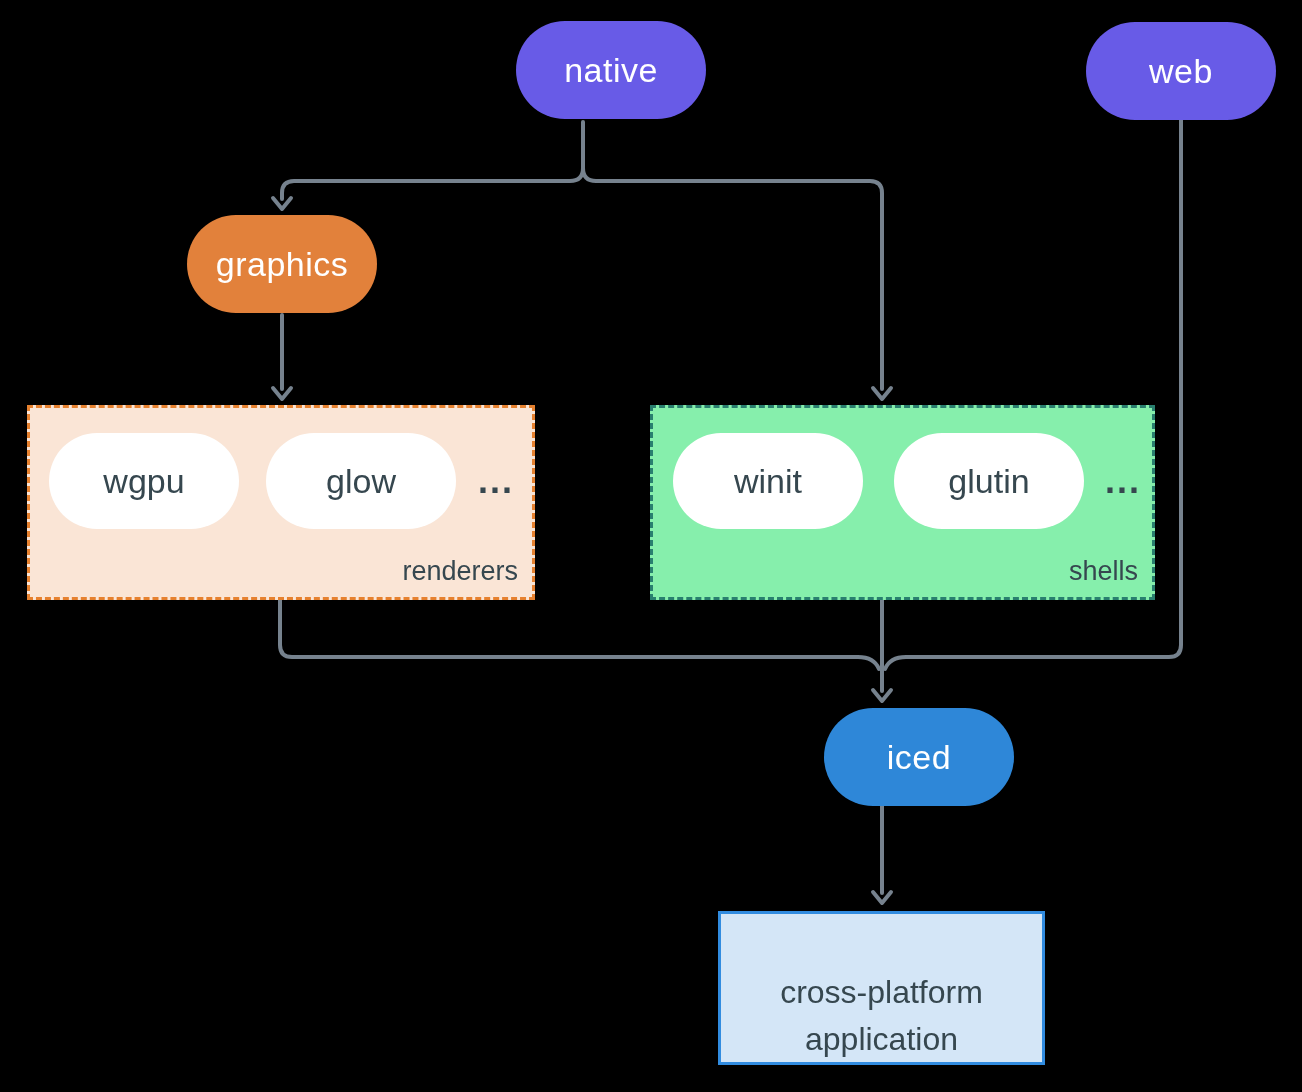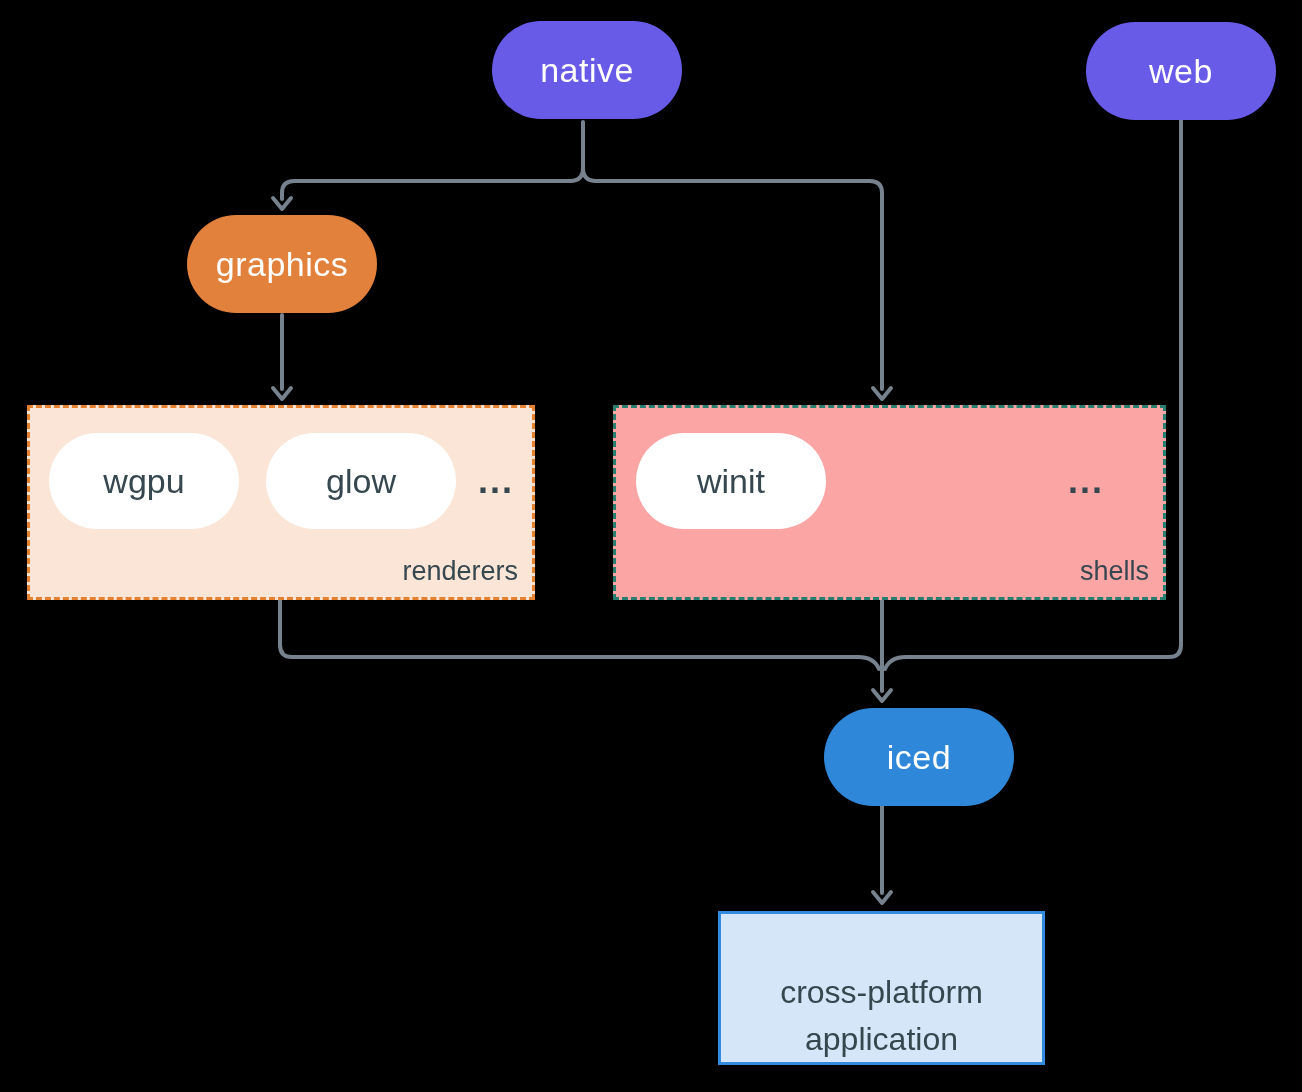--- a/index.html
+++ b/index.html
@@ -46,25 +46,24 @@
     border-width: 3px;
     border-style: dashed;
     z-index: 2;
   }
   .group-box.renderers {
     left: 27px; top: 405px;
     background: #FAE5D6;
     border-color: #E6812F;
   }
   .group-box.shells {
-    left: 613px; top: 405px;
+    left: 650px; top: 405px;
     width: 499px;
-    background: #fca5a5;
+    background: #86efac;
     border-color: #297F6F;
-    padding-left: 48px;
   }
   .white-pill {
     position: absolute;
     width: 190px;
     height: 96px;
     border-radius: 48px;
     background: #ffffff;
     display: flex;
     align-items: center;
     justify-content: center;
@@ -125,21 +124,21 @@
 
     <path d="M 1181 120 L 1181 645 Q 1181 657 1169 657 L 906 657 Q 890 657 885 669"></path>
 
     <path d="M 882 598 L 882 691"></path>
     <path d="M 873 690 L 882 701 L 891 690"></path>
 
     <path d="M 882 806 L 882 893"></path>
     <path d="M 873 892 L 882 903 L 891 892"></path>
   </svg>
 
-  <div class="pill purple" style="left:492px; top:21px;">
+  <div class="pill purple" style="left:516px; top:21px;">
     <span>native</span>
   </div>
 
   <div class="pill purple" style="left:1086px; top:22px;">
     <span>web</span>
   </div>
 
   <div class="pill orange" style="left:187px; top:215px;">
     <span>graphics</span>
   </div>
@@ -152,20 +151,23 @@
       <span>wgpu</span>
     </div>
     <div class="ellipsis" style="left:448px; top:52px;">...</div>
     <div class="group-label">renderers</div>
   </div>
 
   <div class="group-box shells">
     <div class="white-pill" style="left:20px; top:25px;">
       <span>winit</span>
     </div>
+    <div class="white-pill" style="left:241px; top:25px;">
+      <span>glutin</span>
+    </div>
     <div class="ellipsis" style="left:452px; top:52px;">...</div>
     <div class="group-label">shells</div>
   </div>
 
   <div class="pill blue" style="left:824px; top:708px;">
     <span>iced</span>
   </div>
 
   <div class="app-box">
     <div class="app-label">cross-platform application</div>

